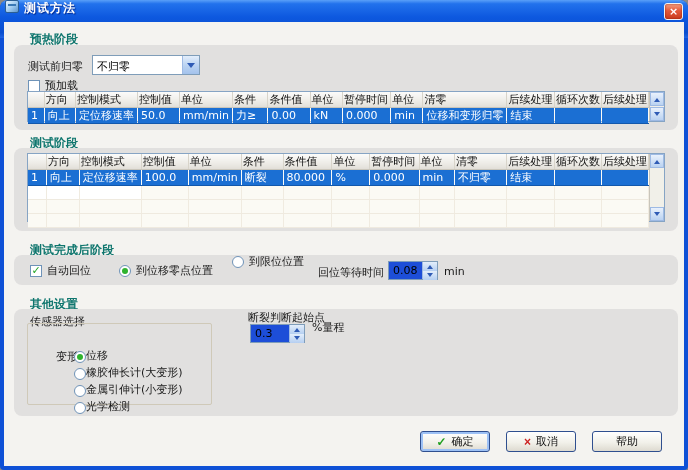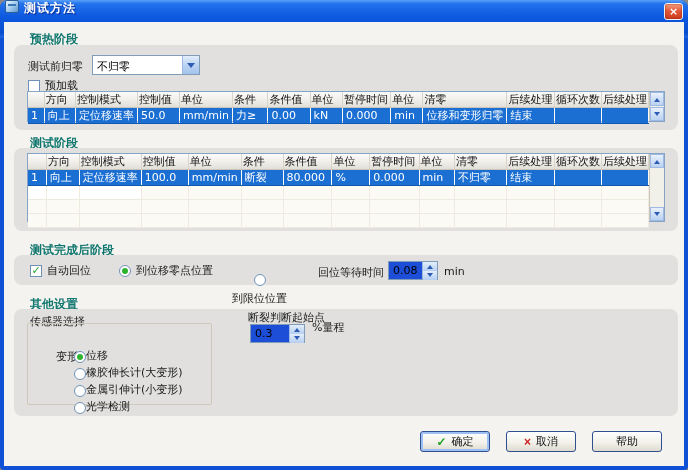--- a/index.html
+++ b/index.html
@@ -286,21 +286,21 @@
     <div class="section-title" style="left:26px; top:220px;">测试完成后阶段</div>
     <div class="panel" style="left:10px; top:233px; width:664px; height:30px;"></div>
     <div class="check-row" style="left:26px; top:241px;">
       <span class="checkbox">✓</span>
       <span class="label">自动回位</span>
     </div>
     <div class="check-row" style="left:115px; top:241px;">
       <span class="radio sel"></span>
       <span class="label">到位移零点位置</span>
     </div>
-    <div class="check-row" style="left:228px; top:252px;flex-direction:column;">
+    <div class="check-row" style="left:228px; top:232px;">
       <span class="radio"></span>
       <span class="label">到限位位置</span>
     </div>
     <span class="label" style="position:absolute; left:314px; top:243px;">回位等待时间</span>
     <div class="spinner" style="left:384px; top:239px; width:50px;">
       <span class="spin-value">0.08</span>
       <span class="spin-btns">
           <span class="spin-up"></span>
           <span class="spin-down"></span>
         </span>

